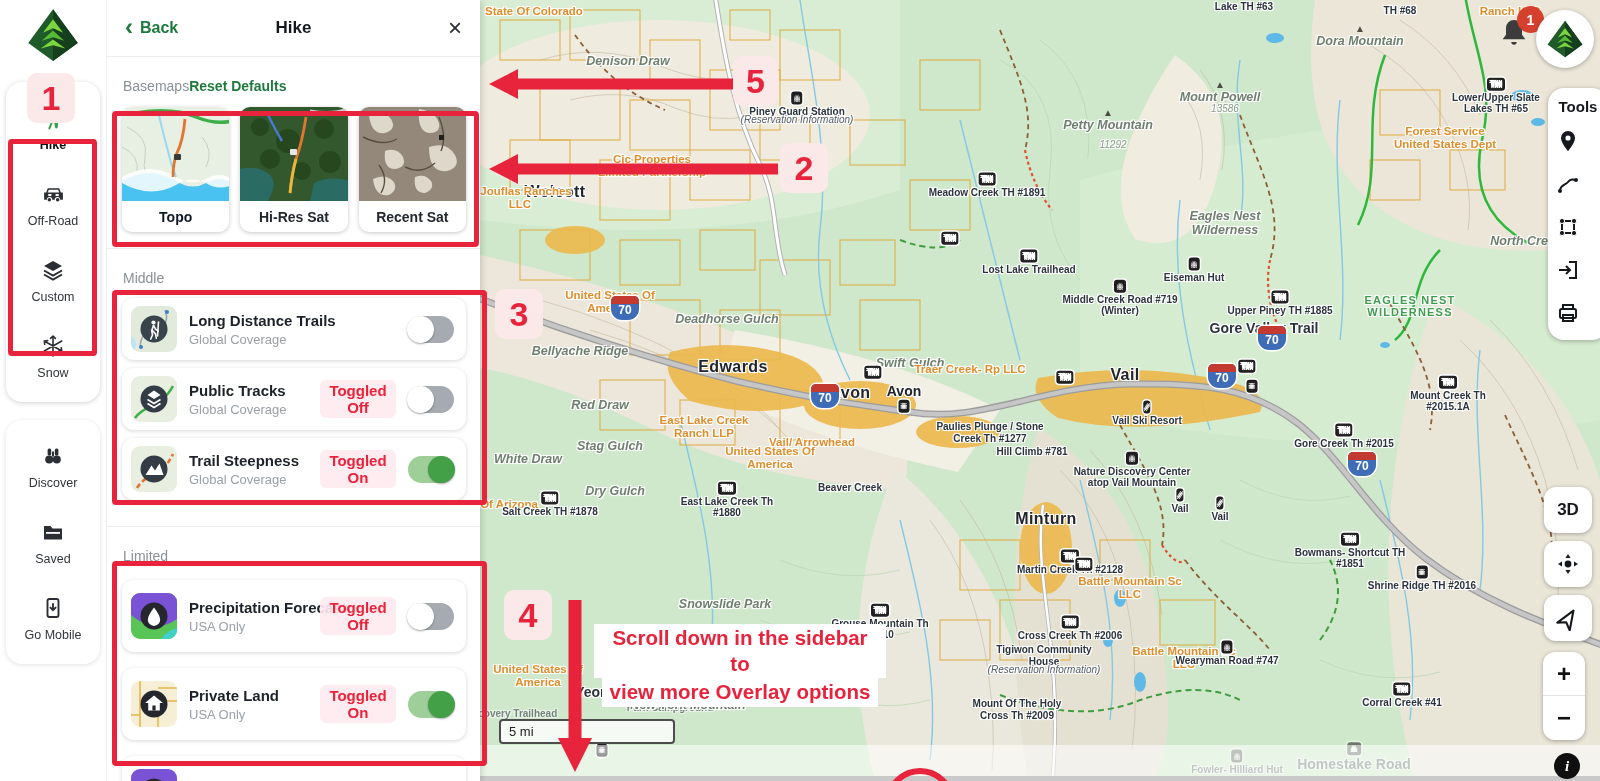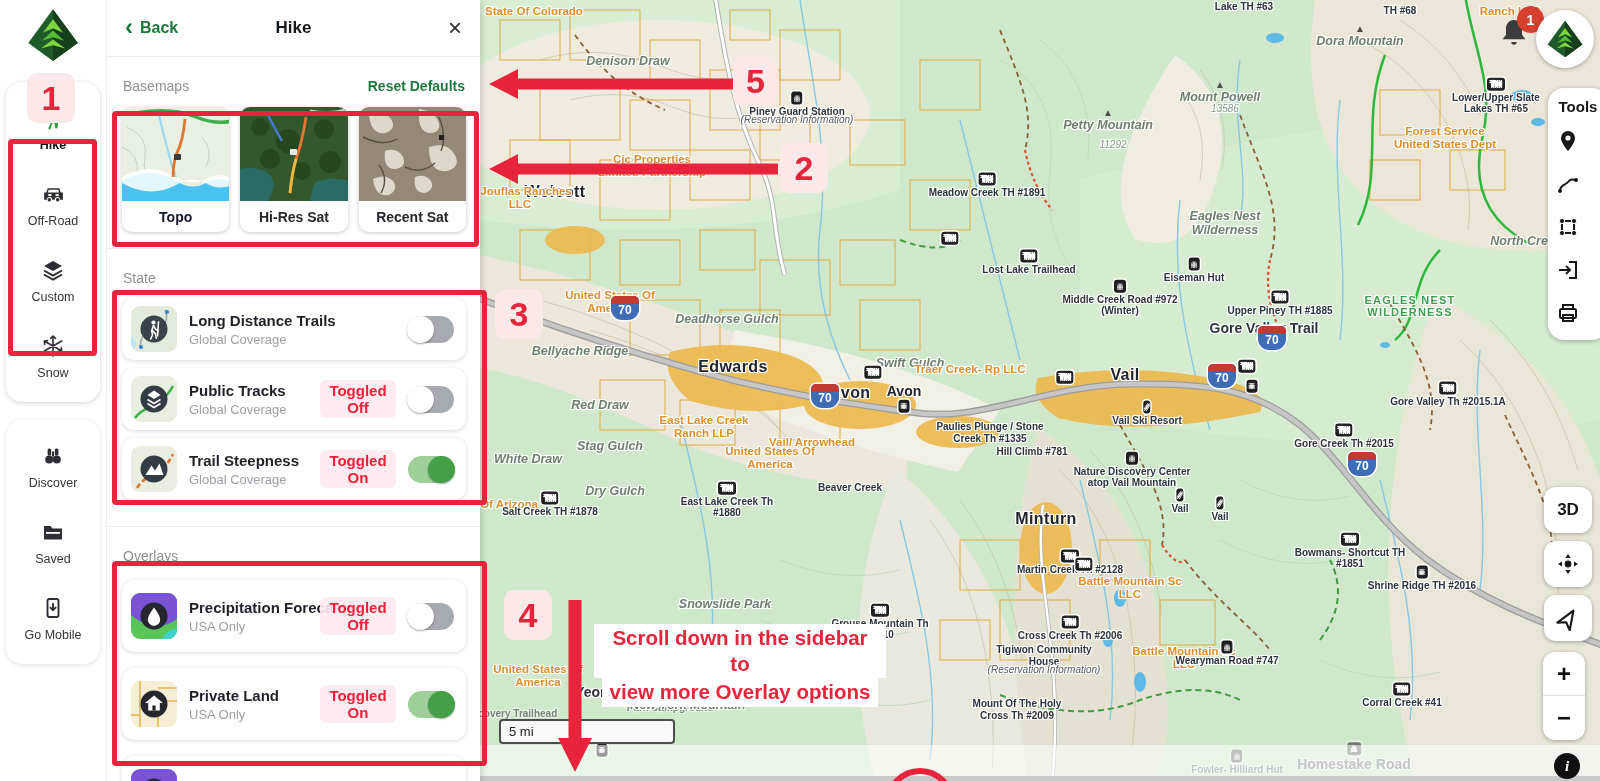--- a/index.html
+++ b/index.html
@@ -17,21 +17,21 @@
   .nav-ic{width:26px;height:26px;display:flex;align-items:center;justify-content:center;}
 
   
   .panel{width:373px;flex:0 0 373px;background:#fff;position:relative;z-index:5;box-shadow:2px 0 6px rgba(0,0,0,.15);overflow:hidden;height:781px;}
   .p-head{height:57px;display:flex;align-items:center;padding:0 18px;border-bottom:1px solid #ececec;position:relative;}
   .back{display:flex;align-items:center;gap:7px;color:#1d7a3c;font-size:16px;font-weight:600;cursor:pointer;}
   .back .chev{font-size:24px;line-height:1;margin-top:-3px;}
   .p-title{position:absolute;left:0;right:0;text-align:center;font-size:17px;font-weight:700;color:#14181f;pointer-events:none;}
   .close{margin-left:auto;font-size:24px;color:#2a2e34;cursor:pointer;line-height:1;z-index:2;}
   .p-body{padding:0 14px 0 15px;}
-  .sec-row{display:flex;align-items:center;justify-content:space-between;margin:21px 1px 13px;}
+  .sec-row{display:flex;align-items:center;justify-content:flex-start;margin:21px 1px 13px;}
   .sec-lbl{font-size:14px;color:#8b9097;}
   .reset{font-size:14px;color:#1d7a3c;font-weight:600;cursor:pointer;}
   .bm-row{display:flex;gap:11px;}
   .bm-card{width:110px;border-radius:10px;background:#fff;box-shadow:0 1px 4px rgba(0,0,0,.22);overflow:hidden;cursor:pointer;}
   .bm-thumb{width:110px;height:94px;display:block;}
   .bm-lbl{height:31px;display:flex;align-items:center;justify-content:center;font-size:14px;font-weight:700;color:#23272e;}
   .bm-card.sel .bm-lbl{color:#0f172a;}
   .sec-div{border-top:1px solid #ececec;margin:16px -15px 0 -15px;}
   .sec-div2{border-top:1px solid #ececec;margin:26px -15px 0 -15px;}
   .tcard{display:flex;align-items:center;gap:12px;background:#fff;border-radius:12px;box-shadow:0 1px 4px rgba(0,0,0,.16);padding:8px 12px 8px 9px;height:62px;margin-bottom:8px;cursor:pointer;}
@@ -272,21 +272,21 @@
                 <path d="M20,58 q10,14 2,28"></path>
               </g>
             <rect x="80" y="28" width="5" height="5" fill="#20201c"></rect>
           </svg>
           <div class="bm-lbl">Recent Sat</div>
         </div>
       </div>
 
       <div class="sec-div"></div>
       <div class="sec-row" style="margin-bottom:12px;">
-        <span class="sec-lbl">State</span>
+        <span class="sec-lbl">Middle</span>
       </div>
 
       <div class="tcard">
         <span class="ticon">
           <svg viewBox="0 0 46 46" width="46" height="46">
               <rect width="46" height="46" fill="#e2ebdb"></rect>
               <path d="M0,30 q10,8 0,16 z" fill="#bfe3f2"></path>
               <path d="M34,4 q4,10 -2,16 M12,30 q-4,8 -2,12" fill="none" stroke="#9aa5ad" stroke-width="1.6"></path>
               <circle cx="36" cy="6" r="2" fill="#3e7fd0"></circle>
               <circle cx="10" cy="41" r="2" fill="#3e7fd0"></circle>
@@ -343,21 +343,21 @@
           <div class="tsub">Global Coverage</div>
         </span>
         <span class="tnote">Toggled On</span>
         <span class="tgl on">
             <span class="knob"></span>
           </span>
       </div>
 
       <div class="sec-div2"></div>
       <div class="sec-row" style="margin-bottom:16px;">
-        <span class="sec-lbl">Overlays</span>
+        <span class="sec-lbl">Limited</span>
       </div>
 
       <div class="tcard tall">
         <span class="ticon">
           <svg viewBox="0 0 46 46" width="46" height="46">
               <rect width="46" height="46" fill="#58c556"></rect>
               <path d="M0,0 H46 V26 Q24,42 0,22 Z" fill="#7a52d6"></path>
               <path d="M30,46 q10,-12 16,-10 V46 z" fill="#3fd0c9"></path>
               <circle cx="23" cy="23" r="13.5" fill="#26262e"></circle>
               <path d="M23,14.5 q6.2,8.2 6.2,12.2 a6.2,6.2 0 1 1 -12.4,0 q0,-4 6.2,-12.2 z" fill="#fff"></path>
@@ -673,21 +673,21 @@
         <div class="ml poi" style="left: 507px; top: 185px;">
           <span class="mk">TH</span>
           <span class="lt">Meadow Creek TH  #1891</span>
         </div>
         <div class="ml poi" style="left: 549px; top: 262px;">
           <span class="mk">TH</span>
           <span class="lt">Lost Lake Trailhead</span>
         </div>
         <div class="ml poi" style="left: 640px; top: 298px;">
           <span class="mk">⌂</span>
-          <span class="lt">Middle Creek Road #972 (Winter)</span>
+          <span class="lt">Middle Creek Road #719 (Winter)</span>
         </div>
         <div class="ml poi" style="left: 714px; top: 270px;">
           <span class="mk">⌂</span>
           <span class="lt">Eiseman Hut</span>
         </div>
         <div class="ml poi" style="left: 800px; top: 303px;">
           <span class="mk">TH</span>
           <span class="lt">Upper Piney TH #1885</span>
         </div>
         <div class="ml poi" style="left: 764px; top: 7px;">
@@ -699,35 +699,35 @@
         <div class="ml poi" style="left: 1016px; top: 96px;">
           <span class="mk">TH</span>
           <span class="lt">Lower/Upper Slate Lakes TH #65</span>
         </div>
         <div class="ml poi" style="left: 864px; top: 436px;">
           <span class="mk">TH</span>
           <span class="lt">Gore Creek Th #2015</span>
         </div>
         <div class="ml poi" style="left: 968px; top: 394px;">
           <span class="mk">TH</span>
-          <span class="lt">Gore Valley Th #2015.1A</span>
+          <span class="lt">Mount Creek Th #2015.1A</span>
         </div>
         <div class="ml poi" style="left: 667px; top: 413px;">
           <span class="mk">∕</span>
           <span class="lt">Vail Ski Resort</span>
         </div>
         <div class="ml poi" style="left: 652px; top: 470px;">
           <span class="mk">⌂</span>
           <span class="lt">Nature Discovery Center atop Vail Mountain</span>
         </div>
         <div class="ml poi" style="left: 552px; top: 452px;">
           <span class="lt">Hill Climb #781</span>
         </div>
         <div class="ml poi" style="left: 510px; top: 432px;">
-          <span class="lt">Paulies Plunge / Stone Creek Th #1335</span>
+          <span class="lt">Paulies Plunge / Stone Creek Th #1277</span>
         </div>
         <div class="ml poi" style="left: 370px; top: 488px;">
           <span class="lt">Beaver Creek</span>
         </div>
         <div class="ml poi" style="left: 70px; top: 504px;">
           <span class="mk">TH</span>
           <span class="lt">Salt Creek TH #1878</span>
         </div>
         <div class="ml poi" style="left: 247px; top: 500px;">
           <span class="mk">TH</span>

